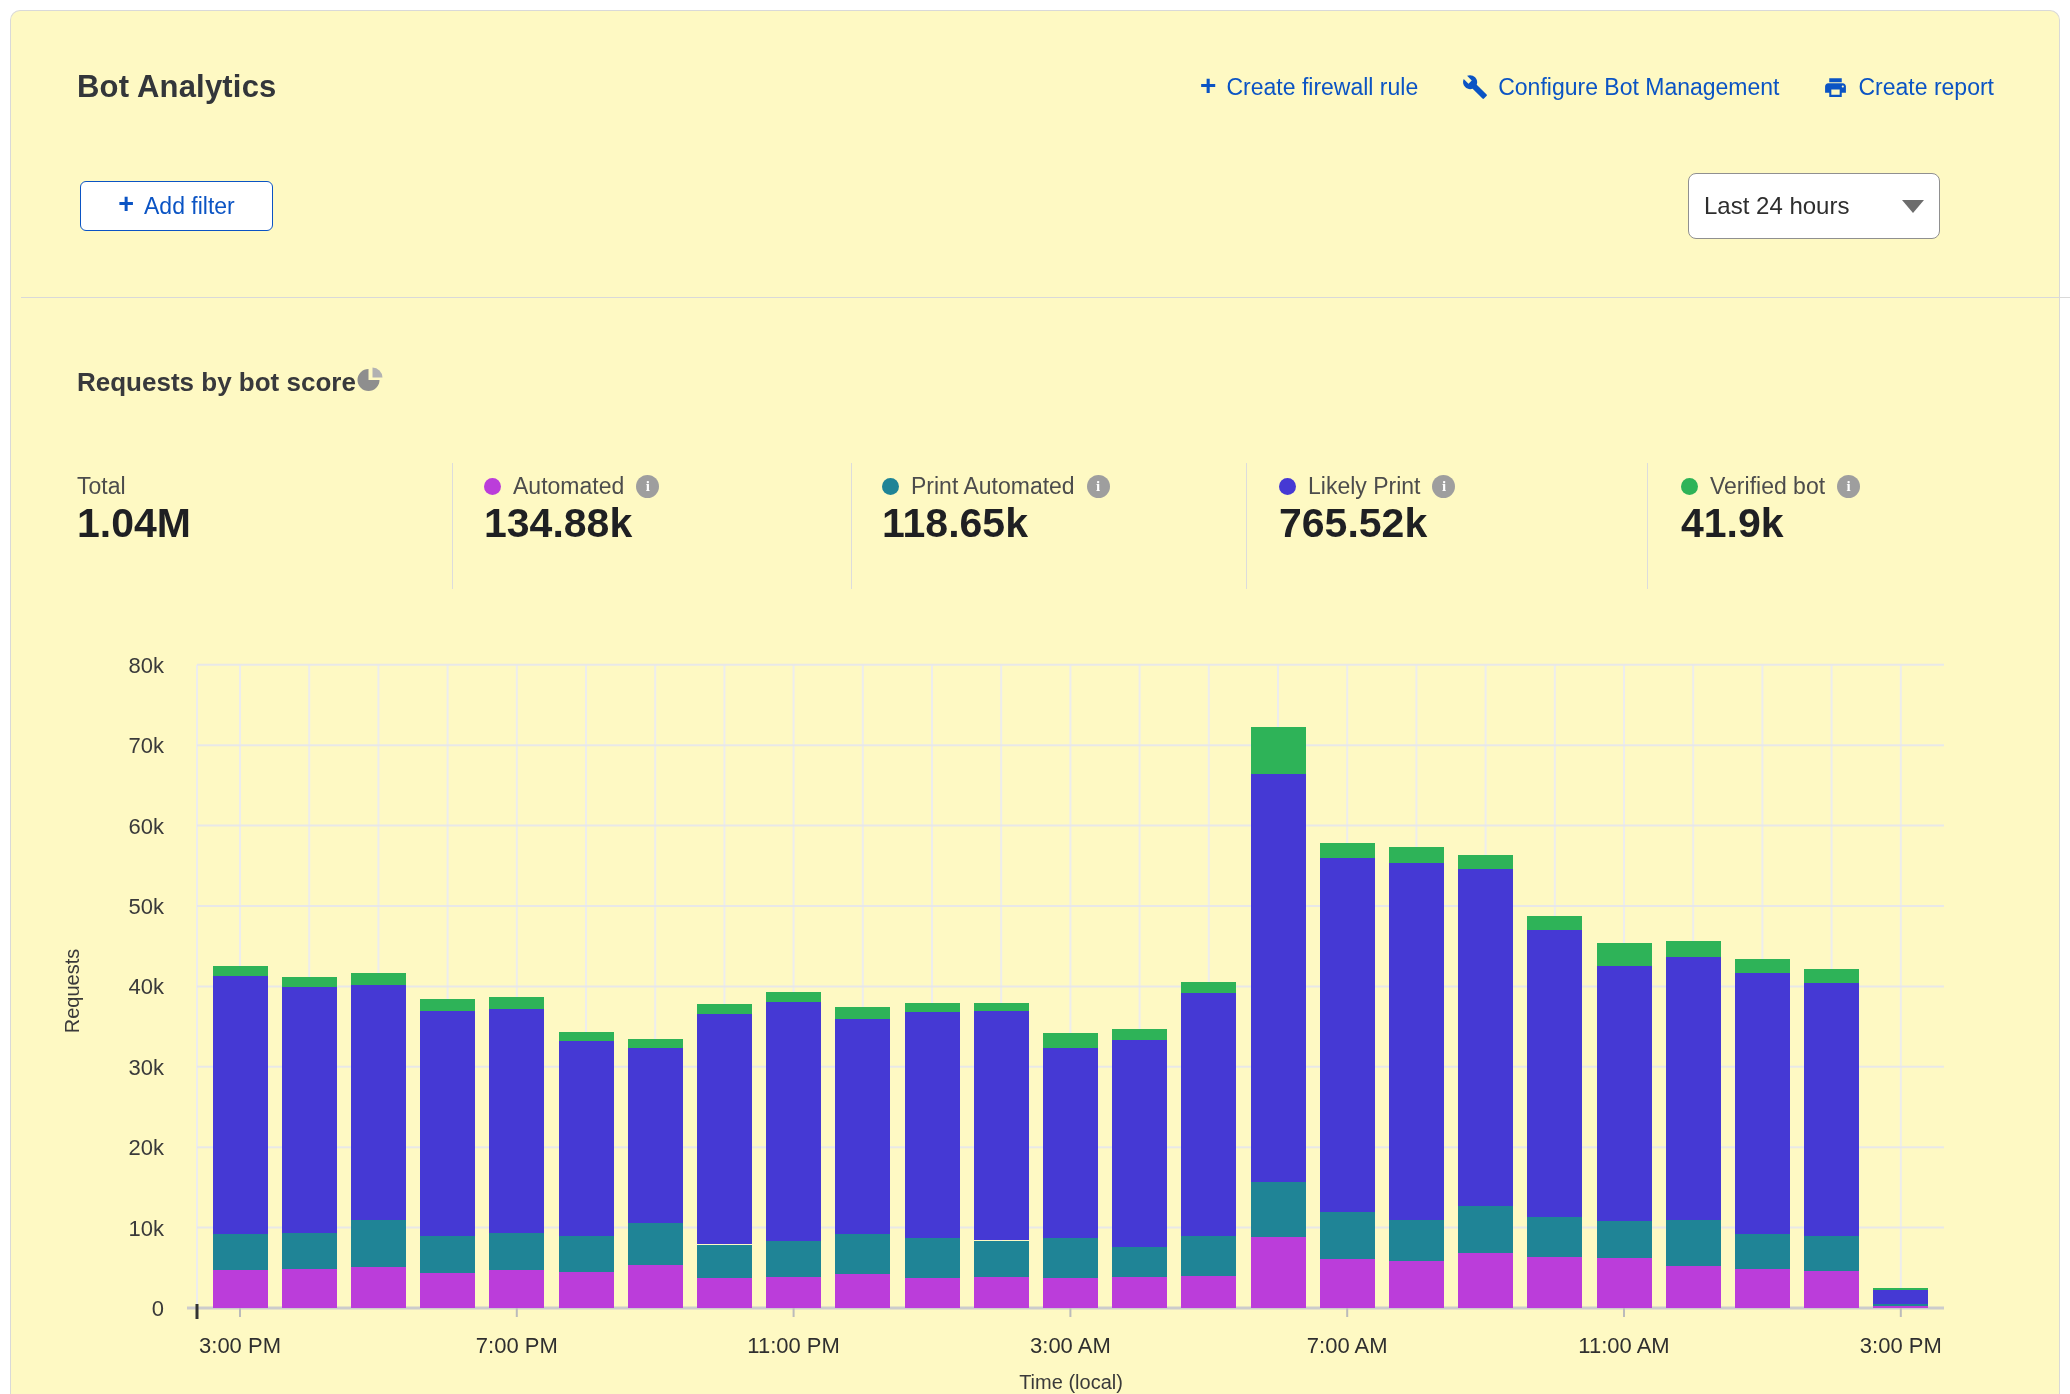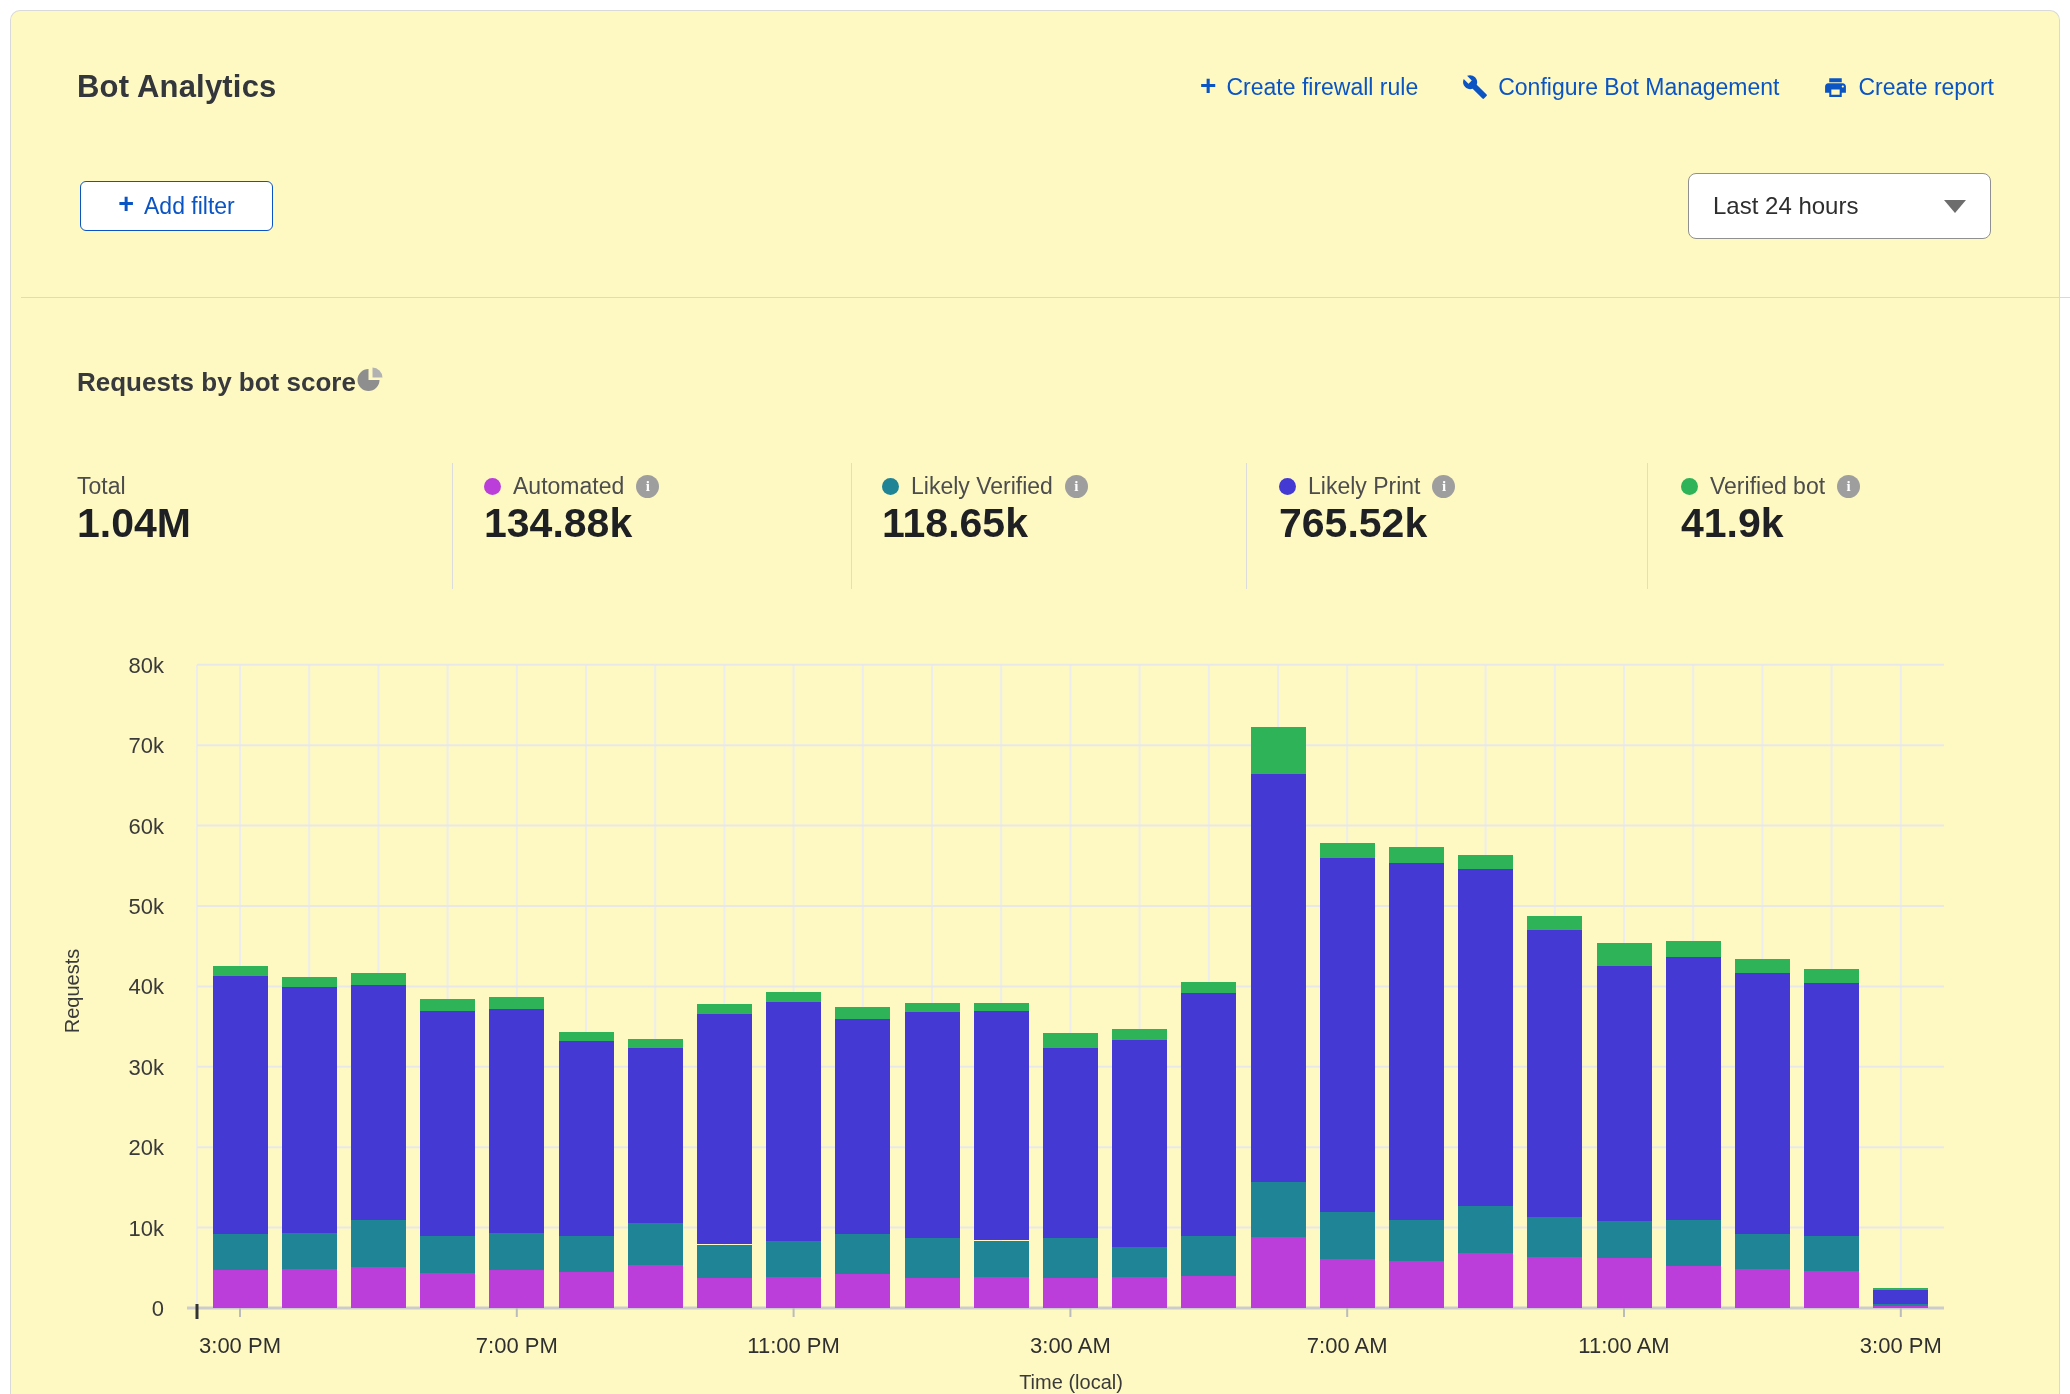--- a/index.html
+++ b/index.html
@@ -14,23 +14,23 @@
                     align-items:center; }
   .hlink { display:flex; align-items:center; gap:10px; color:#0b54c4; font-size:23px;
            cursor:pointer; text-decoration:none; }
   .hlink .plus { font-size:28px; font-weight:bold; line-height:1; position:relative; top:-1px; }
   .hlink svg { display:block; }
   .add-filter-btn { position:absolute; left:69px; top:170px; width:193px; height:50px;
                     border:1px solid #0b54c4; border-radius:6px; background:#fff;
                     color:#0b54c4; font-size:23px; display:flex; align-items:center;
                     justify-content:center; gap:10px; cursor:pointer; }
   .add-filter-btn .plus { font-size:27px; font-weight:bold; line-height:1; position:relative; top:-2px; }
-  .time-select { position:absolute; left:1677px; top:162px; width:303px; height:66px;
+  .time-select { position:absolute; left:1677px; top:162px; width:252px; height:66px;
                  border:1px solid #909090; border-radius:8px; background:#fff;
-                 display:flex; align-items:center; padding:0 24px; font-size:24px;
+                 display:flex; align-items:center; padding:0 15px; font-size:24px;
                  color:#2e2e2e; cursor:pointer; }
   .time-select .caret { margin-left:auto; width:0; height:0; border-left:11px solid transparent;
                  border-right:11px solid transparent; border-top:13px solid #6d6d6d; }
   .header-divider { position:absolute; left:10px; top:286px; width:2050px; height:0;
                  border-top:1px solid #d9d9d9; }
   .section-title-row { position:absolute; left:66px; top:355px; display:flex;
                  align-items:center; }
   .section-title { font-size:26px; font-weight:bold; color:#38393c; }
   
   .stat-label-row { display:flex; align-items:center; gap:12px; }
@@ -111,21 +111,21 @@
       <span class="stat-label">Automated</span>
       <span class="info-icon">i</span>
     </div>
     <div class="stat-value">134.88k</div>
   </div>
 
   <div class="vdiv" style="left:840px"></div>
   <div class="stat" style="left:871px">
     <div class="stat-label-row">
       <span class="dot" style="background: rgb(31, 132, 150);"></span>
-      <span class="stat-label">Likely Verified</span>
+      <span class="stat-label">Print Automated</span>
       <span class="info-icon">i</span>
     </div>
     <div class="stat-value">118.65k</div>
   </div>
 
   <div class="vdiv" style="left:1235px"></div>
   <div class="stat" style="left:1268px">
     <div class="stat-label-row">
       <span class="dot" style="background: rgb(69, 57, 212);"></span>
       <span class="stat-label">Likely Print</span>

